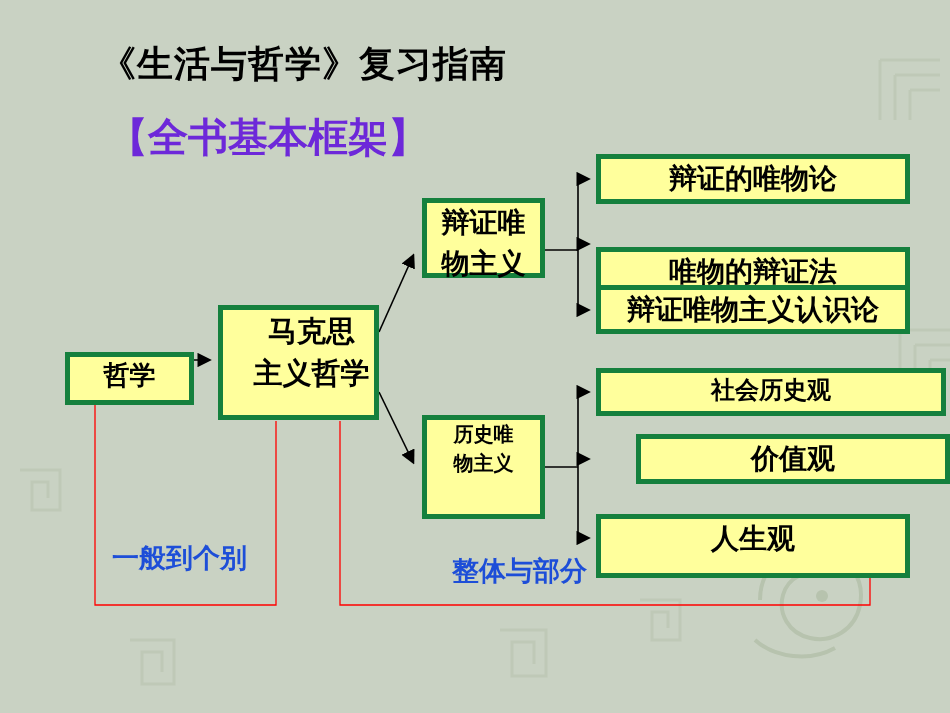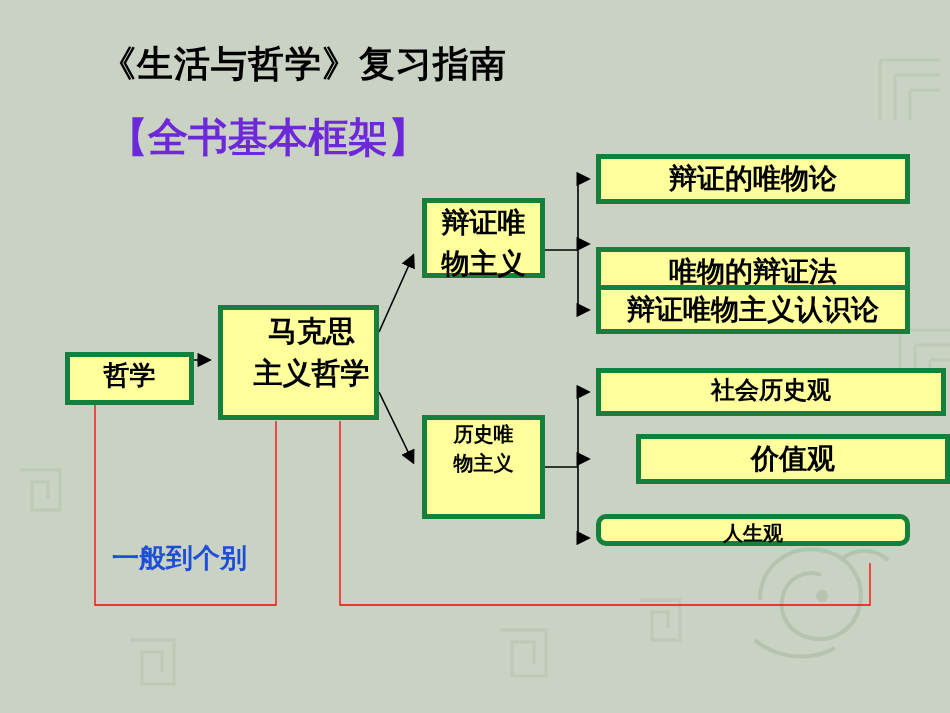--- a/index.html
+++ b/index.html
@@ -148,19 +148,20 @@
   </div>
 
   <div class="box" style="left:596px; top:368px; width:350px; height:48px; font-size:24px;">
     <span>社会历史观</span>
   </div>
 
   <div class="box" style="left:596px; top:434px; width:314px; height:50px; font-size:28px;margin-left:40px;">
     <span>价值观</span>
   </div>
 
-  <div class="box" style="left:596px; top:514px; width:314px; height:32px; font-size:20px;border-radius:10px;">
+  <div class="box" style="left:596px; top:514px; width:314px; height:64px; font-size:28px;">
     <span>人生观</span>
   </div>
 
   <div class="annotation" style="left:112px; top:540px;">一般到个别</div>
+  <div class="annotation" style="left:452px; top:553px;">整体与部分</div>
 
 </div>
 
 </body></html>

